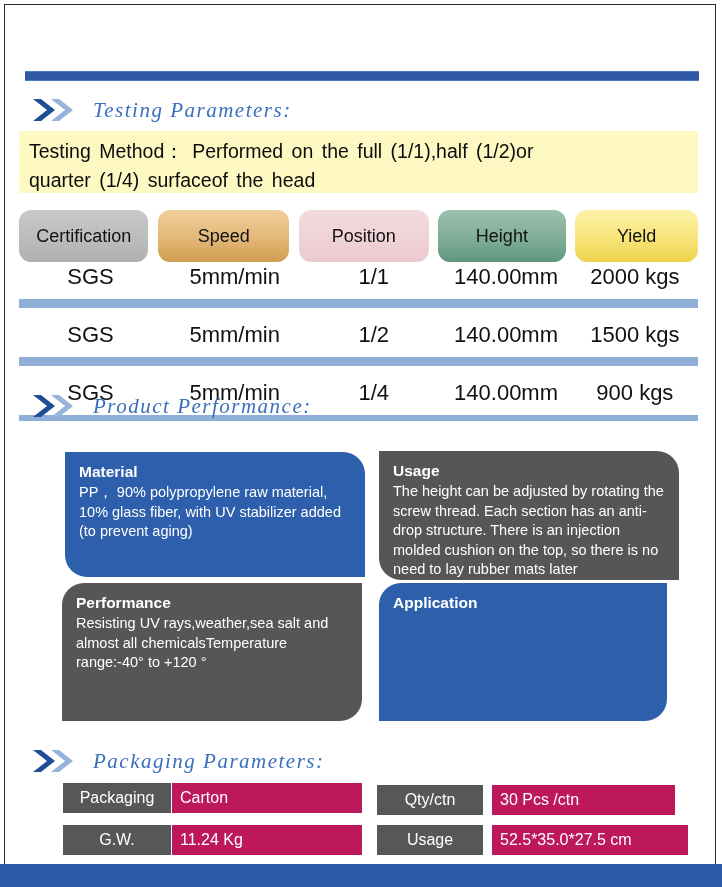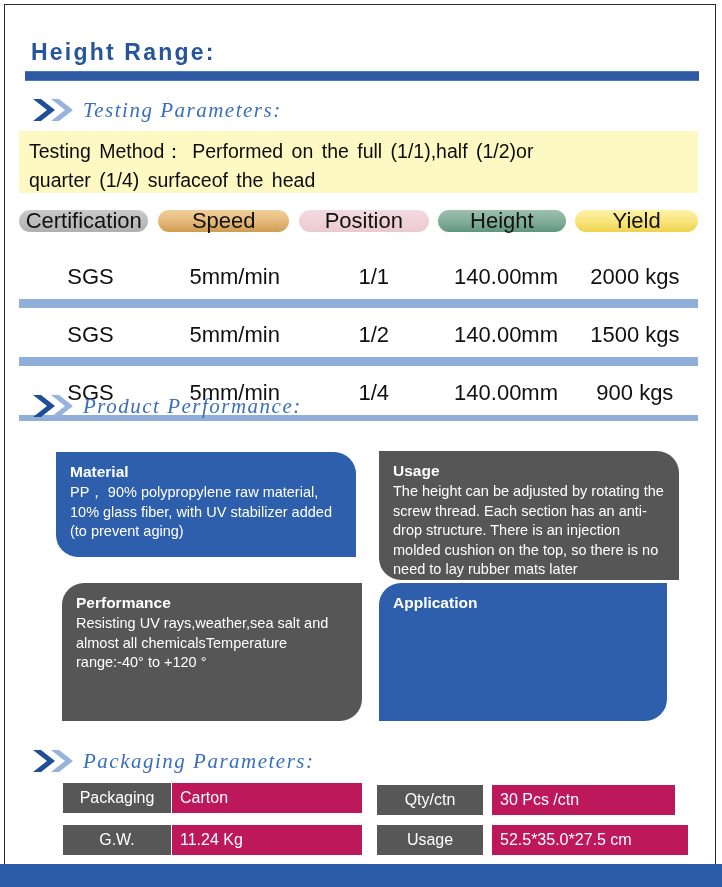--- a/index.html
+++ b/index.html
@@ -46,21 +46,21 @@
     border-top: 1px solid #4a79c4;
     border-bottom: 1px solid #4a79c4;
     box-sizing: border-box;
   }
 
   
   .section-head {
     position: absolute;
     display: flex;
     align-items: center;
-    gap: 6px;
+    gap: 16px;
   }
   .chev {
     display: inline-block;
     line-height: 1;
     width: 46px;
     height: 26px;
   }
   .section-label {
     font-family: "Liberation Serif", serif;
     font-style: italic;
@@ -92,25 +92,25 @@
     position: absolute;
     left: 14px;
     top: 205px;
     width: 679px;
   }
   .thead {
     display: flex;
     height: 36px;
   }
   .th {
-    height: 22px;
+    height: 52px;
     display: flex;
     align-items: center;
     justify-content: center;
-    font-size: 22px;
+    font-size: 18px;
     color: #121212;
     box-sizing: border-box;
     border-radius: 12px;
   }
   .th-gap { width: 10px; }
 
   .th-cert  { width: 135px; background: linear-gradient(180deg,#c9c9c9 0%, #bcbcbc 55%, #b0b0b0 100%); }
   .th-speed { width: 137px; background: linear-gradient(180deg,#f0cf9a 0%, #e3b778 55%, #cf9d50 100%); }
   .th-pos   { width: 135px; background: linear-gradient(180deg,#f2dbdf 0%, #efd2d8 55%, #ebc8d0 100%); }
   .th-hgt   { width: 133px; background: linear-gradient(180deg,#9dbfae 0%, #81ad98 55%, #5e9680 100%); }
@@ -159,21 +159,21 @@
   .card-body {
     font-size: 14.5px;
     line-height: 19.5px;
   }
   .card-blue { background: #2d5fac; }
   .card-gray { background: #565656; }
 
   .r-tr-bl { border-radius: 0 22px 0 22px; }
   .r-tl-br { border-radius: 22px 0 22px 0; }
 
-  #card-material    { left: 51px;  top: 447px; width: 300px; height: 105px; }
+  #card-material    { left: 60px;  top: 447px; width: 300px; height: 125px; }
   #card-usage       { left: 374px; top: 446px; width: 300px; height: 129px; }
   #card-performance { left: 57px;  top: 578px; width: 300px; height: 138px; }
   #card-application { left: 374px; top: 578px; width: 288px; height: 138px; }
 
   
   .pack { position: absolute; left: 0; top: 0; }
   .pk-cell {
     position: absolute;
     box-sizing: border-box;
     display: flex;
@@ -193,21 +193,20 @@
     width: 722px;
     height: 23px;
     background: #2b5aa6;
   }
 </style>
 </head>
 <body>
 
 <div class="page">
 
-  <div class="main-title">Height Range:</div>
   <div class="title-rule"></div>
 
   <div class="section-head" style="left:26px; top:92px;">
     <span class="chev">
       <svg width="46" height="26" viewBox="0 0 46 26">
         <polygon points="2,2 16,13 2,24 10,24 24,13 10,2" fill="#1f4e96"></polygon>
         <polygon points="20,2 34,13 20,24 28,24 42,13 28,2" fill="#96b3dc"></polygon>
       </svg>
     </span>
     <span class="section-label">Testing Parameters:</span>

